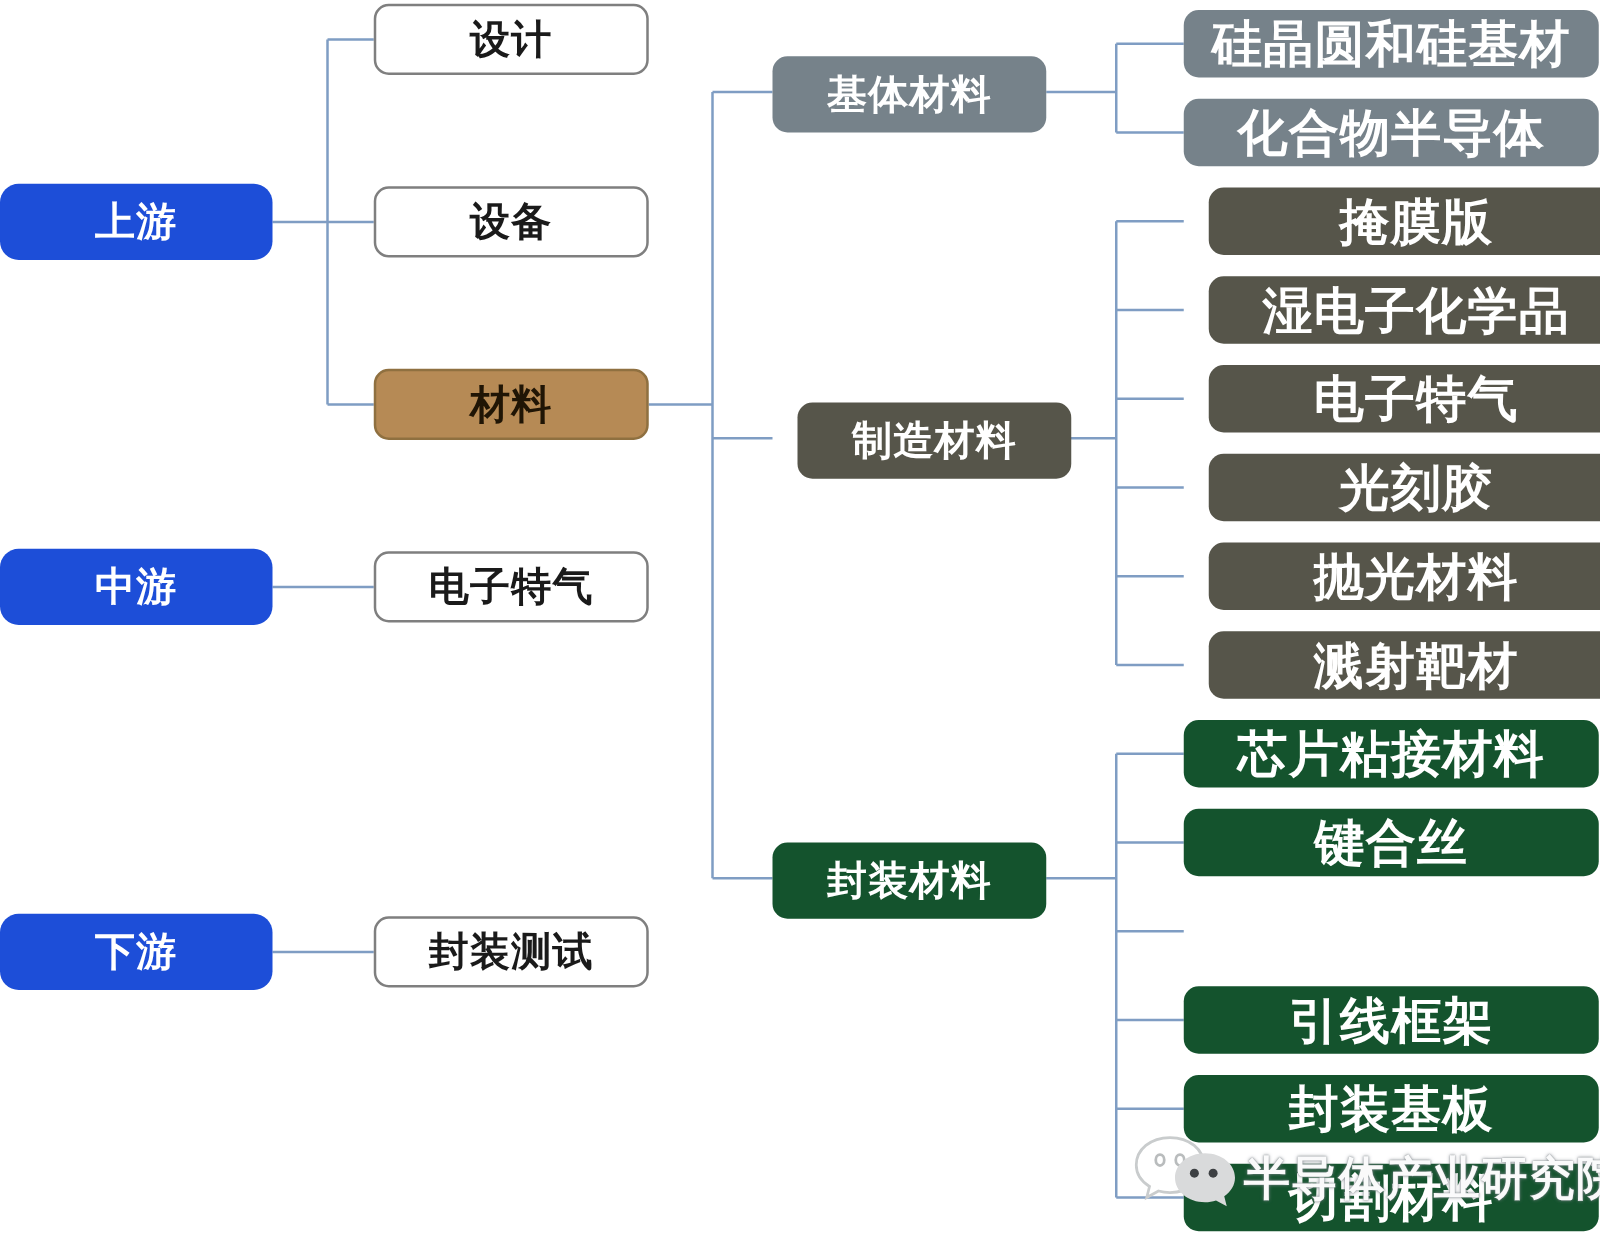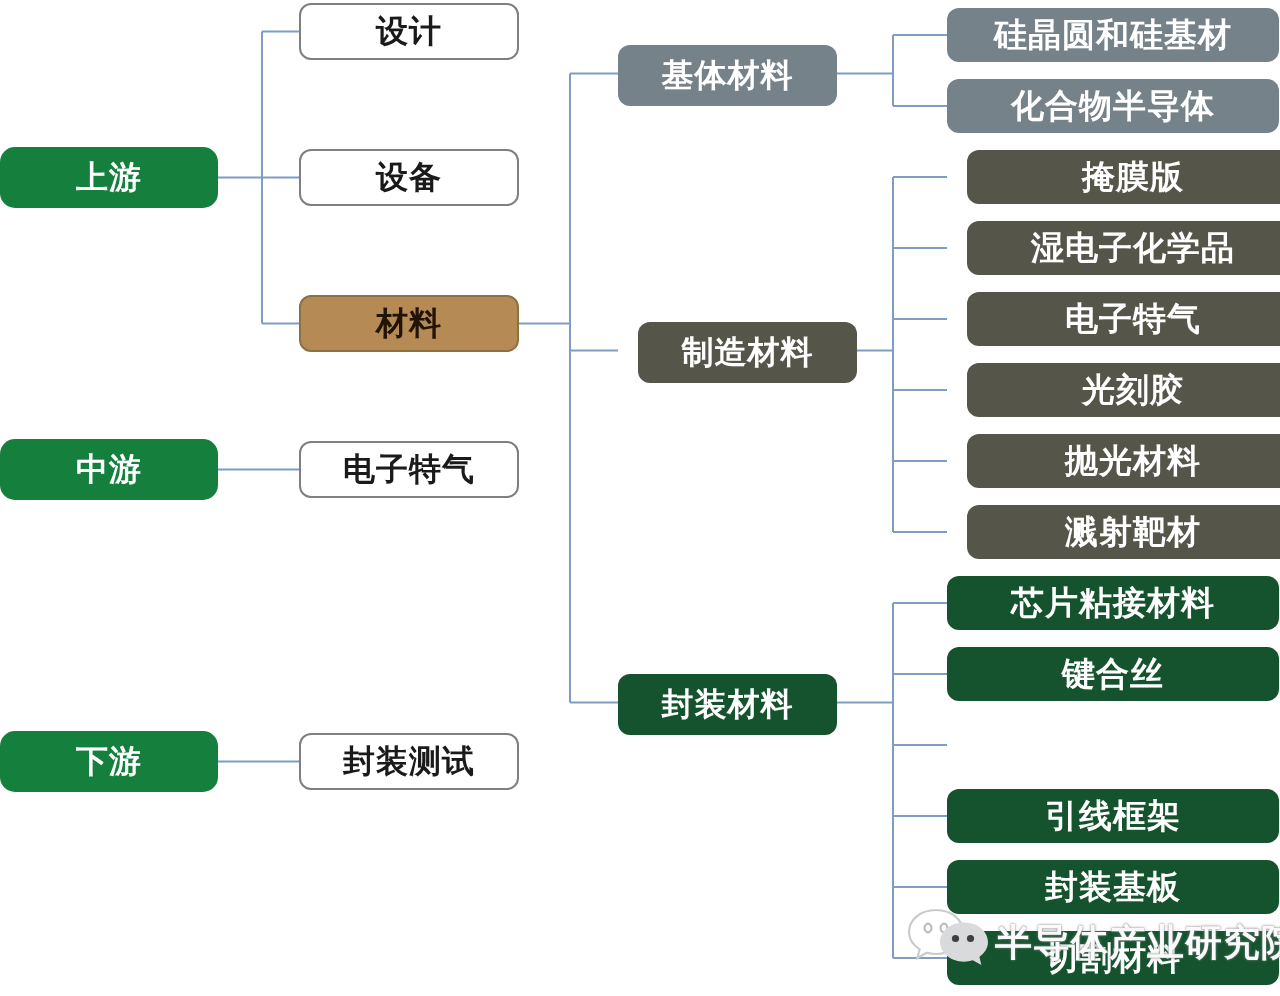--- a/index.html
+++ b/index.html
@@ -15,21 +15,21 @@
     display:flex;align-items:center;justify-content:center;
     box-sizing:border-box;
     text-align:center;
     font-weight:700;
     letter-spacing:1px;
     z-index:2;
   }
   
   .n1{
     left:0;width:218px;height:61px;
-    background:#15803d;color:#ffffff;
+    background:#1d4ed8;color:#ffffff;
     border-radius:15px;
     font-size:32px;
   }
   
   .n2{
     left:299px;width:220px;height:57px;
     background:#ffffff;color:#1a1a1a;
     border:2px solid #7f7f7f;
     border-radius:12px;
     font-size:32px;
@@ -42,21 +42,21 @@
   
   .n3{
     left:618px;width:219px;height:61px;
     color:#ffffff;border-radius:12px;
     font-size:32px;
   }
   
   .n4{
     left:947px;width:332px;height:54px;
     color:#ffffff;border-radius:12px;
-    font-size:33px;
+    font-size:40px;
   }
   .c-base{background:#76828a;}
   .c-fab{background:#56554a;margin-left:20px;}
   .c-pkg{background:#14532d;}
   #connectors{position:absolute;left:0;top:0;z-index:1;}
   
   #watermark{
     position:absolute;left:905px;top:905px;
     display:flex;align-items:center;
     z-index:5;pointer-events:none;

